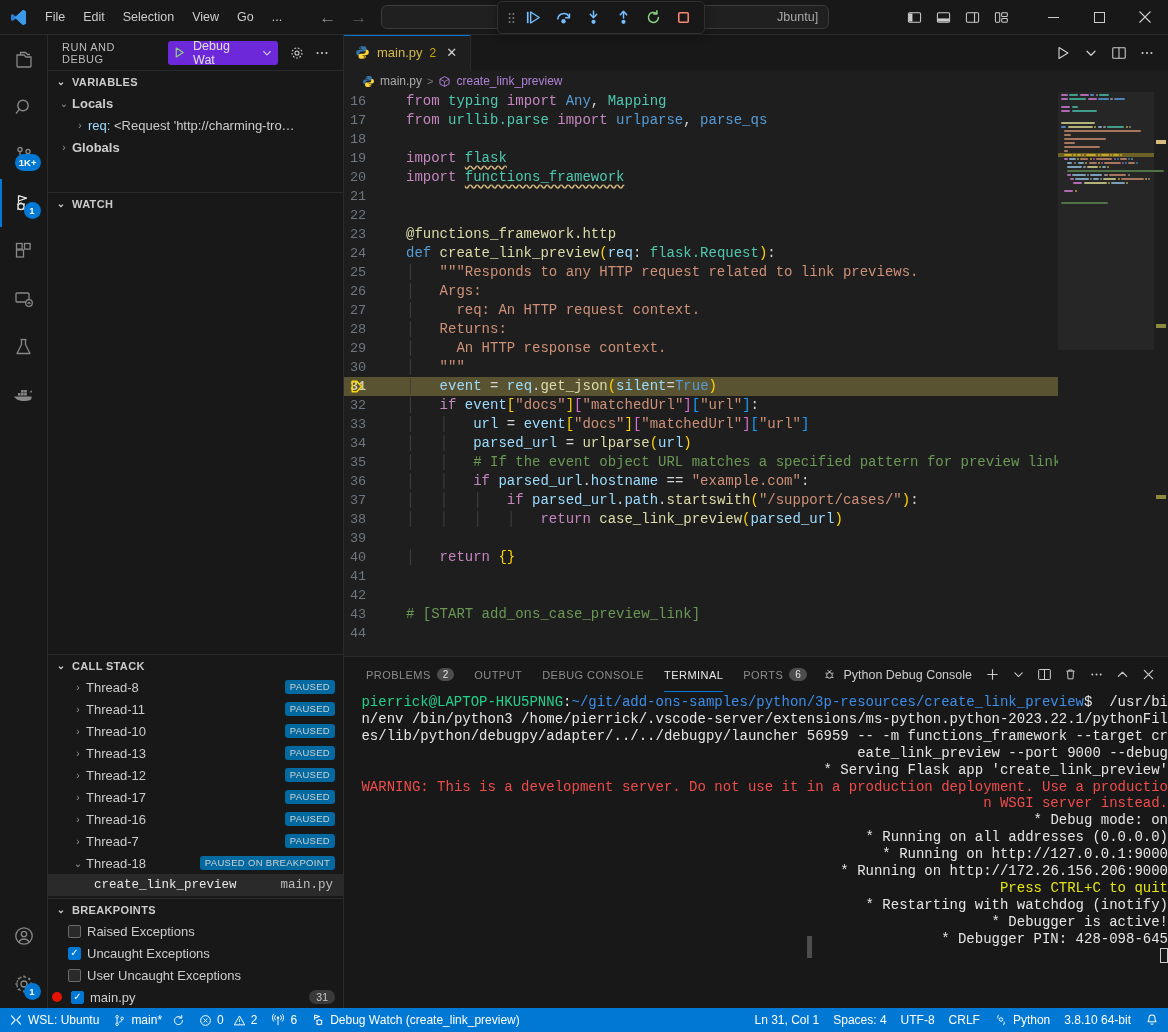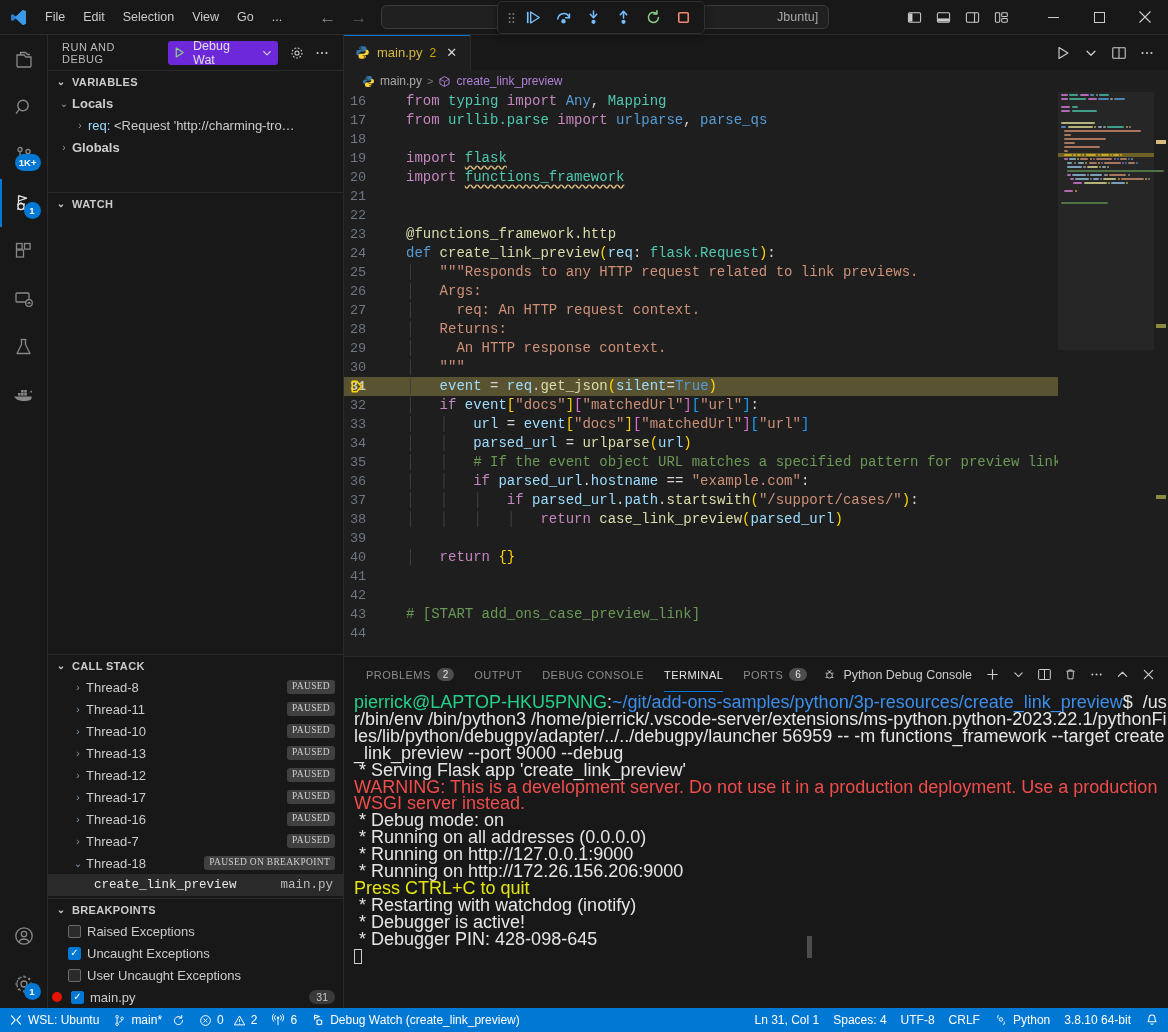--- a/index.html
+++ b/index.html
@@ -98,22 +98,22 @@
   .var-name { color: #9cdcfe; }
   .var-val { color: #cccccc; overflow: hidden; text-overflow: ellipsis; }
   .scope-name { color: #cccccc; font-weight: 600; }
 
   .vars-body { height: 100px; overflow: hidden; }
   .watch-body { flex: 1 1 auto; min-height: 0; }
   .callstack-body { height: 222px; overflow: hidden; }
   .bp-body { flex: 0 0 auto; }
 
   .pill {
-    font-size: 9.5px; letter-spacing: .3px; background: #404040; color: #cfcfcf;
-    padding: 1.5px 5px; border-radius: 3px; margin-left: auto; text-transform: uppercase; line-height: 1.25; font-family: Liberation Serif, serif;
+    font-size: 9.5px; letter-spacing: .3px; background: #0369a1; color: #cfcfcf;
+    padding: 1.5px 5px; border-radius: 3px; margin-left: auto; text-transform: uppercase; line-height: 1.25;
   }
   .stack-frame-row { height: 22px; display: flex; align-items: center; font-size: 13px; background: #2a2a2a; }
   .stack-frame-row .fn { margin-left: 46px; color: #e8e8e8; font-family: "Liberation Mono", monospace; font-size: 12.5px; }
   .stack-frame-row .file { margin-left: auto; margin-right: 10px; color: #bdbdbd; font-family: "Liberation Mono", monospace; font-size: 12.5px; }
 
   .bp-row { height: 22px; display: flex; align-items: center; font-size: 13px; padding-left: 20px; gap: 6px; }
   .cb { width: 13px; height: 13px; border-radius: 2px; background: #2a2a2a; border: 1px solid #6b6b6b; display: flex; align-items: center; justify-content: center; flex: 0 0 13px; }
   .cb.checked { background: #0078d4; border-color: #0078d4; }
   .cb.checked::after { content: "✓"; color: #fff; font-size: 10px; line-height: 1; }
   .bp-dot { width: 10px; height: 10px; border-radius: 50%; background: #e51400; flex: 0 0 10px; margin-left: -16px; margin-right: 3px; }
@@ -179,22 +179,22 @@
     letter-spacing: .45px; color: #8c8c8c; text-transform: uppercase; position: relative;
   }
   .ptab.active { color: #e7e7e7; }
   .ptab.active::after { content: ""; position: absolute; left: 10px; right: 10px; bottom: 0; height: 1px; background: #0078d4; }
   .ptab-badge { background: #4d4d4d; color: #e3e3e3; border-radius: 10px; font-size: 10px; padding: 1px 6px; letter-spacing: 0; }
   .panel-actions { margin-left: auto; display: flex; align-items: center; gap: 2px; padding-right: 8px; }
   .pa-label { display: flex; align-items: center; gap: 6px; font-size: 12.5px; color: #cccccc; margin-right: 6px; }
   .pa-btn { width: 24px; height: 24px; display: flex; align-items: center; justify-content: center; color: #cccccc; border-radius: 4px; }
 
   .terminal {
-    flex: 1 1 auto; padding: 2px 0 0 10px; font-family: Liberation Sans, sans-serif;
-    font-size: 18px; line-height: 16.9px; color: #cccccc; overflow: hidden; position: relative;
+    flex: 1 1 auto; padding: 2px 0 0 10px; font-family: Liberation Mono, monospace;
+    font-size: 14px; line-height: 16.9px; color: #cccccc; overflow: hidden; position: relative; text-align: right;
   }
   .t-line { white-space: pre-wrap; word-break: break-all; }
   .t-green { color: #23d18b; }
   .t-blue { color: #3b8eea; }
   .t-red { color: #f14c4c; }
   .t-yellow { color: #e5e510; }
   .t-white { color: #e5e5e5; }
   .t-cursor { display: inline-block; width: 8px; height: 15px; border: 1px solid #cccccc; vertical-align: -2px; }
   .t-scrollmark { position: absolute; right: 356px; width: 5px; height: 22px; background: #4d4d4d; }
 

